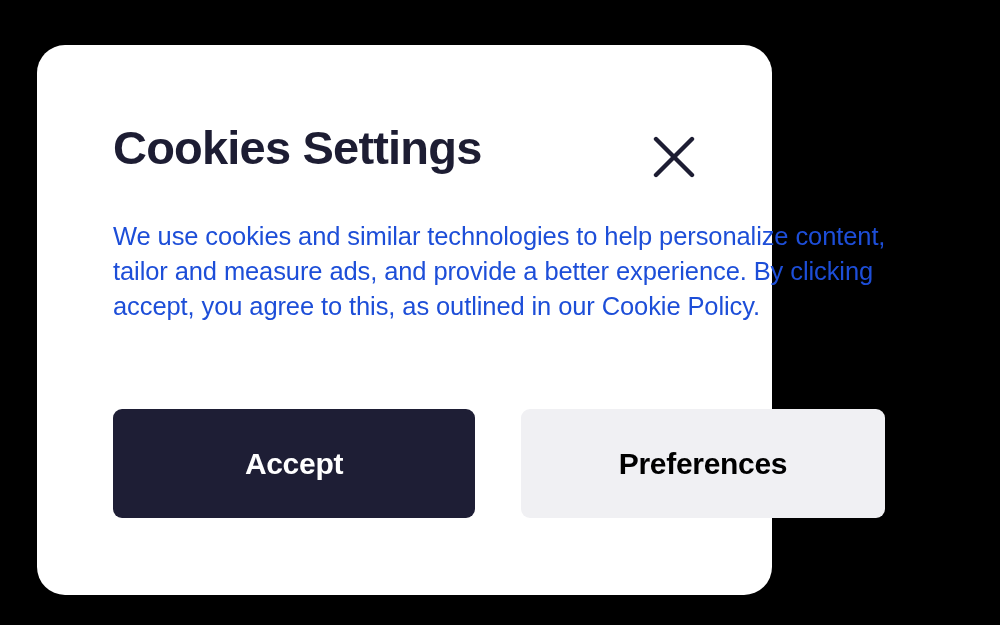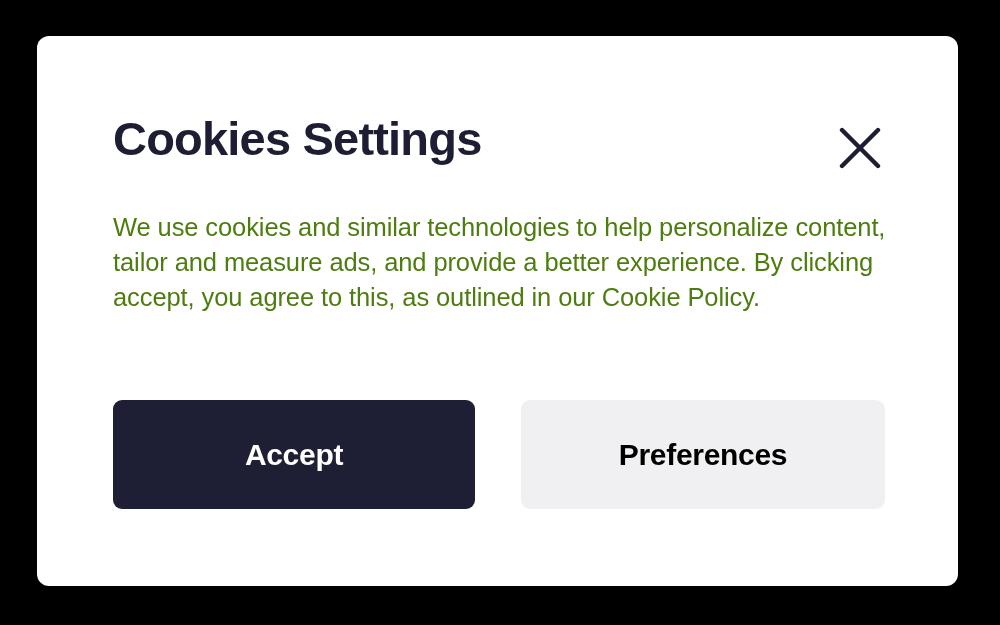--- a/index.html
+++ b/index.html
@@ -17,25 +17,25 @@
   .screen {
     position: relative;
     width: 1000px;
     height: 625px;
     background: #000000;
   }
 
   .cookie-card {
     position: absolute;
     left: 37px;
-    top: 36px;
-    width: 921px;
+    top: 45px;
+    width: 735px;
     height: 550px;
     background: #ffffff;
-    border-radius: 12px;
+    border-radius: 28px;
     box-sizing: border-box;
   }
 
   .card-header {
     position: absolute;
     left: 76px;
     top: 74px;
     right: 36px;
     height: 70px;
   }
@@ -73,21 +73,21 @@
   }
 
   .dialog-body {
     position: absolute;
     left: 76px;
     top: 174px;
     width: 790px;
     margin: 0;
     font-size: 25.5px;
     line-height: 35px;
-    color: #4d7c0f;
+    color: #1d4ed8;
     letter-spacing: -0.1px;
   }
 
   .dialog-actions {
     position: absolute;
     left: 76px;
     top: 364px;
     width: 810px;
     height: 109px;
   }

